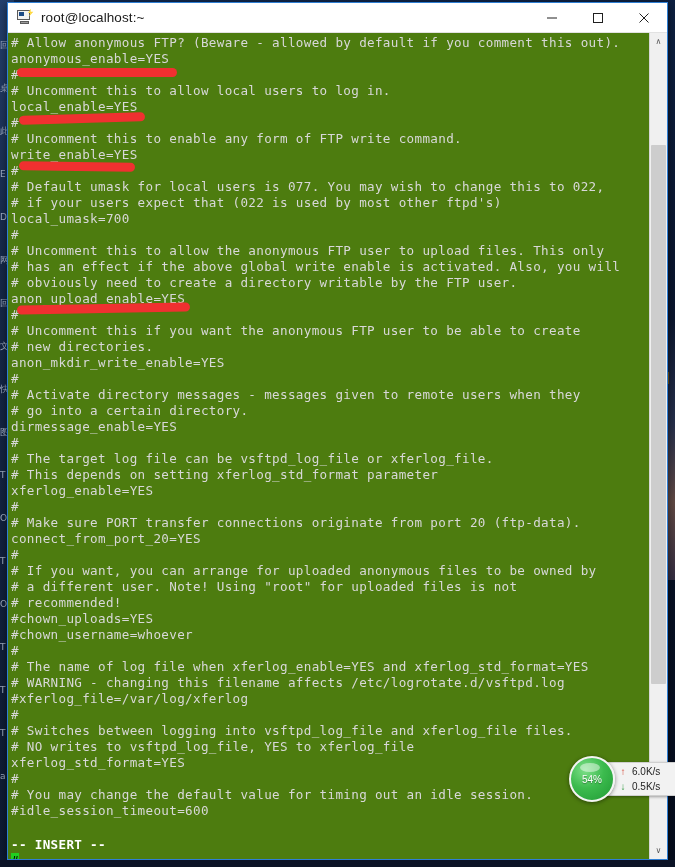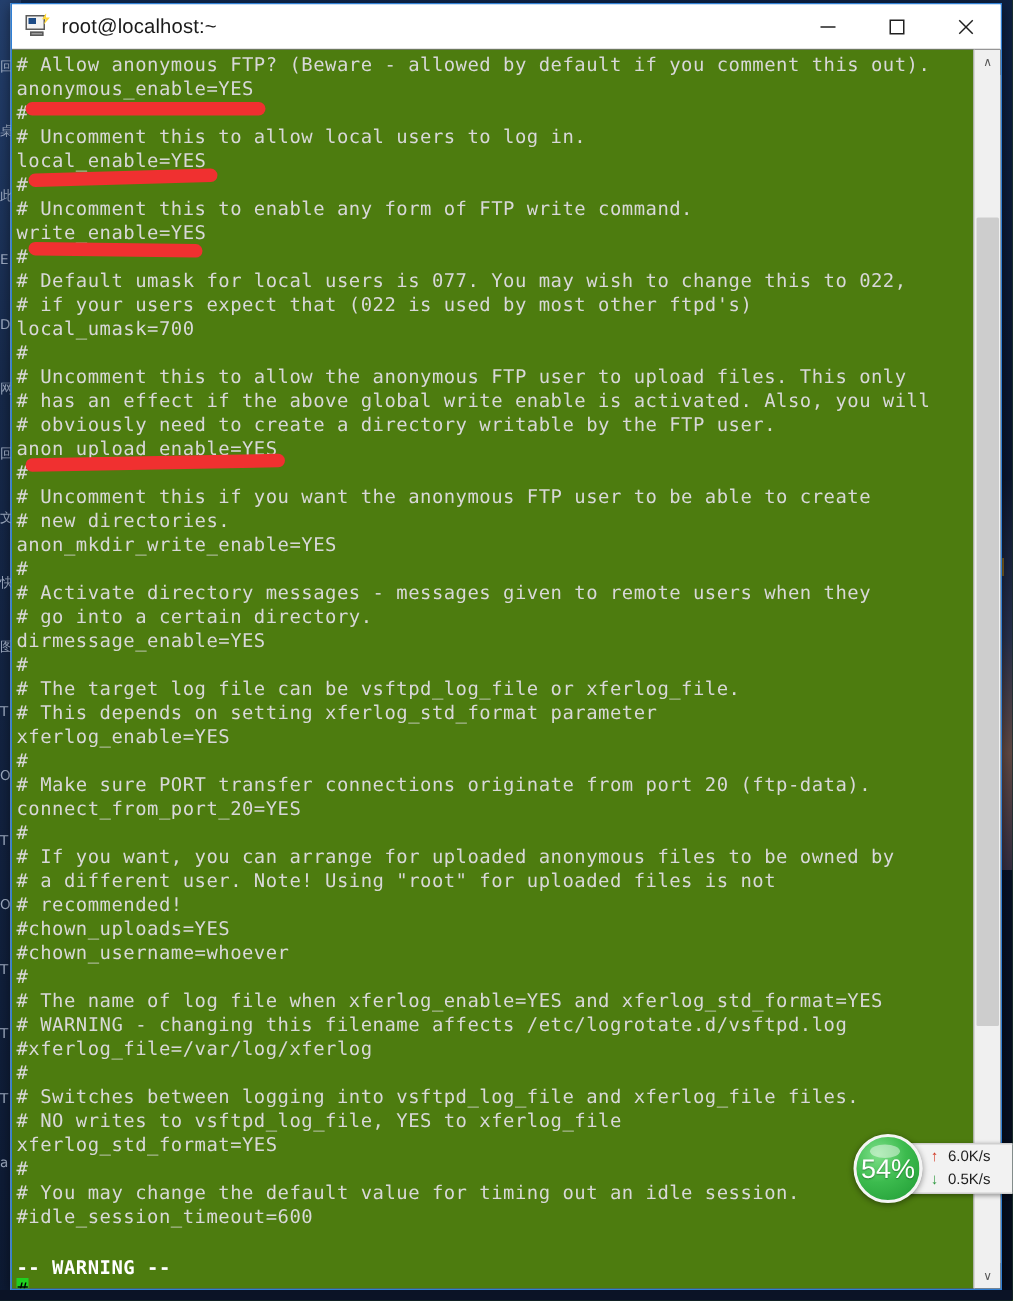--- a/index.html
+++ b/index.html
@@ -286,21 +286,21 @@
   #netmon-ball:before {
     content: "";
     position: absolute;
     left: 9px; top: 5px;
     width: 20px; height: 9px;
     border-radius: 50%;
     background: rgba(255,255,255,.45);
   }
   #netmon-pct {
     position: relative;
-    font-size: 18px;
+    font-size: 10px;
     color: #ffffff;
     font-family: "Liberation Sans", sans-serif;
     text-shadow: 0 1px 1px rgba(0,0,0,.35);
   }
 
   
   #bottom-bar {
     position: absolute;
     left: 0;
     bottom: 0;
@@ -374,21 +374,21 @@
     </div>
   </div>
 
   <div id="term-wrap">
 
     <div id="term">
       <div id="term-lines"><div class="tline"># Allow anonymous FTP? (Beware - allowed by default if you comment this out).</div><div class="tline">anonymous_enable=YES</div><div class="tline">#</div><div class="tline"># Uncomment this to allow local users to log in.</div><div class="tline">local_enable=YES</div><div class="tline">#</div><div class="tline"># Uncomment this to enable any form of FTP write command.</div><div class="tline">write_enable=YES</div><div class="tline">#</div><div class="tline"># Default umask for local users is 077. You may wish to change this to 022,</div><div class="tline"># if your users expect that (022 is used by most other ftpd's)</div><div class="tline">local_umask=700</div><div class="tline">#</div><div class="tline"># Uncomment this to allow the anonymous FTP user to upload files. This only</div><div class="tline"># has an effect if the above global write enable is activated. Also, you will</div><div class="tline"># obviously need to create a directory writable by the FTP user.</div><div class="tline">anon_upload_enable=YES</div><div class="tline">#</div><div class="tline"># Uncomment this if you want the anonymous FTP user to be able to create</div><div class="tline"># new directories.</div><div class="tline">anon_mkdir_write_enable=YES</div><div class="tline">#</div><div class="tline"># Activate directory messages - messages given to remote users when they</div><div class="tline"># go into a certain directory.</div><div class="tline">dirmessage_enable=YES</div><div class="tline">#</div><div class="tline"># The target log file can be vsftpd_log_file or xferlog_file.</div><div class="tline"># This depends on setting xferlog_std_format parameter</div><div class="tline">xferlog_enable=YES</div><div class="tline">#</div><div class="tline"># Make sure PORT transfer connections originate from port 20 (ftp-data).</div><div class="tline">connect_from_port_20=YES</div><div class="tline">#</div><div class="tline"># If you want, you can arrange for uploaded anonymous files to be owned by</div><div class="tline"># a different user. Note! Using "root" for uploaded files is not</div><div class="tline"># recommended!</div><div class="tline">#chown_uploads=YES</div><div class="tline">#chown_username=whoever</div><div class="tline">#</div><div class="tline"># The name of log file when xferlog_enable=YES and xferlog_std_format=YES</div><div class="tline"># WARNING - changing this filename affects /etc/logrotate.d/vsftpd.log</div><div class="tline">#xferlog_file=/var/log/xferlog</div><div class="tline">#</div><div class="tline"># Switches between logging into vsftpd_log_file and xferlog_file files.</div><div class="tline"># NO writes to vsftpd_log_file, YES to xferlog_file</div><div class="tline">xferlog_std_format=YES</div><div class="tline">#</div><div class="tline"># You may change the default value for timing out an idle session.</div><div class="tline">#idle_session_timeout=600</div></div>
       <div class="cursor-line" style="position:absolute;left:3px;top:818px;">
         <span class="cursor-block" style="font-family:'DejaVu Sans Mono','Liberation Mono',monospace;font-size:12.6px;line-height:16px;">#</span>
       </div>
-      <div id="status-line">-- WARNING --</div>
+      <div id="status-line">-- INSERT --</div>
       <div id="annotation-layer">
           <div class="annot" style="left: 9px; top: 35px; width: 160px; height: 9px; background: rgb(240, 48, 48);"></div>
           <div class="annot" style="left: 11px; top: 81px; width: 126px; height: 9px; background: rgb(240, 48, 48); transform: rotate(-1.6deg);"></div>
           <div class="annot" style="left: 11px; top: 129px; width: 116px; height: 9px; background: rgb(240, 48, 48); transform: rotate(0.8deg);"></div>
           <div class="annot" style="left: 9px; top: 271px; width: 173px; height: 9px; background: rgb(240, 48, 48); transform: rotate(-1deg);"></div>
         </div>
     </div>
 
     <div id="scrollbar">
       <div class="sb-arrow">∧</div>

